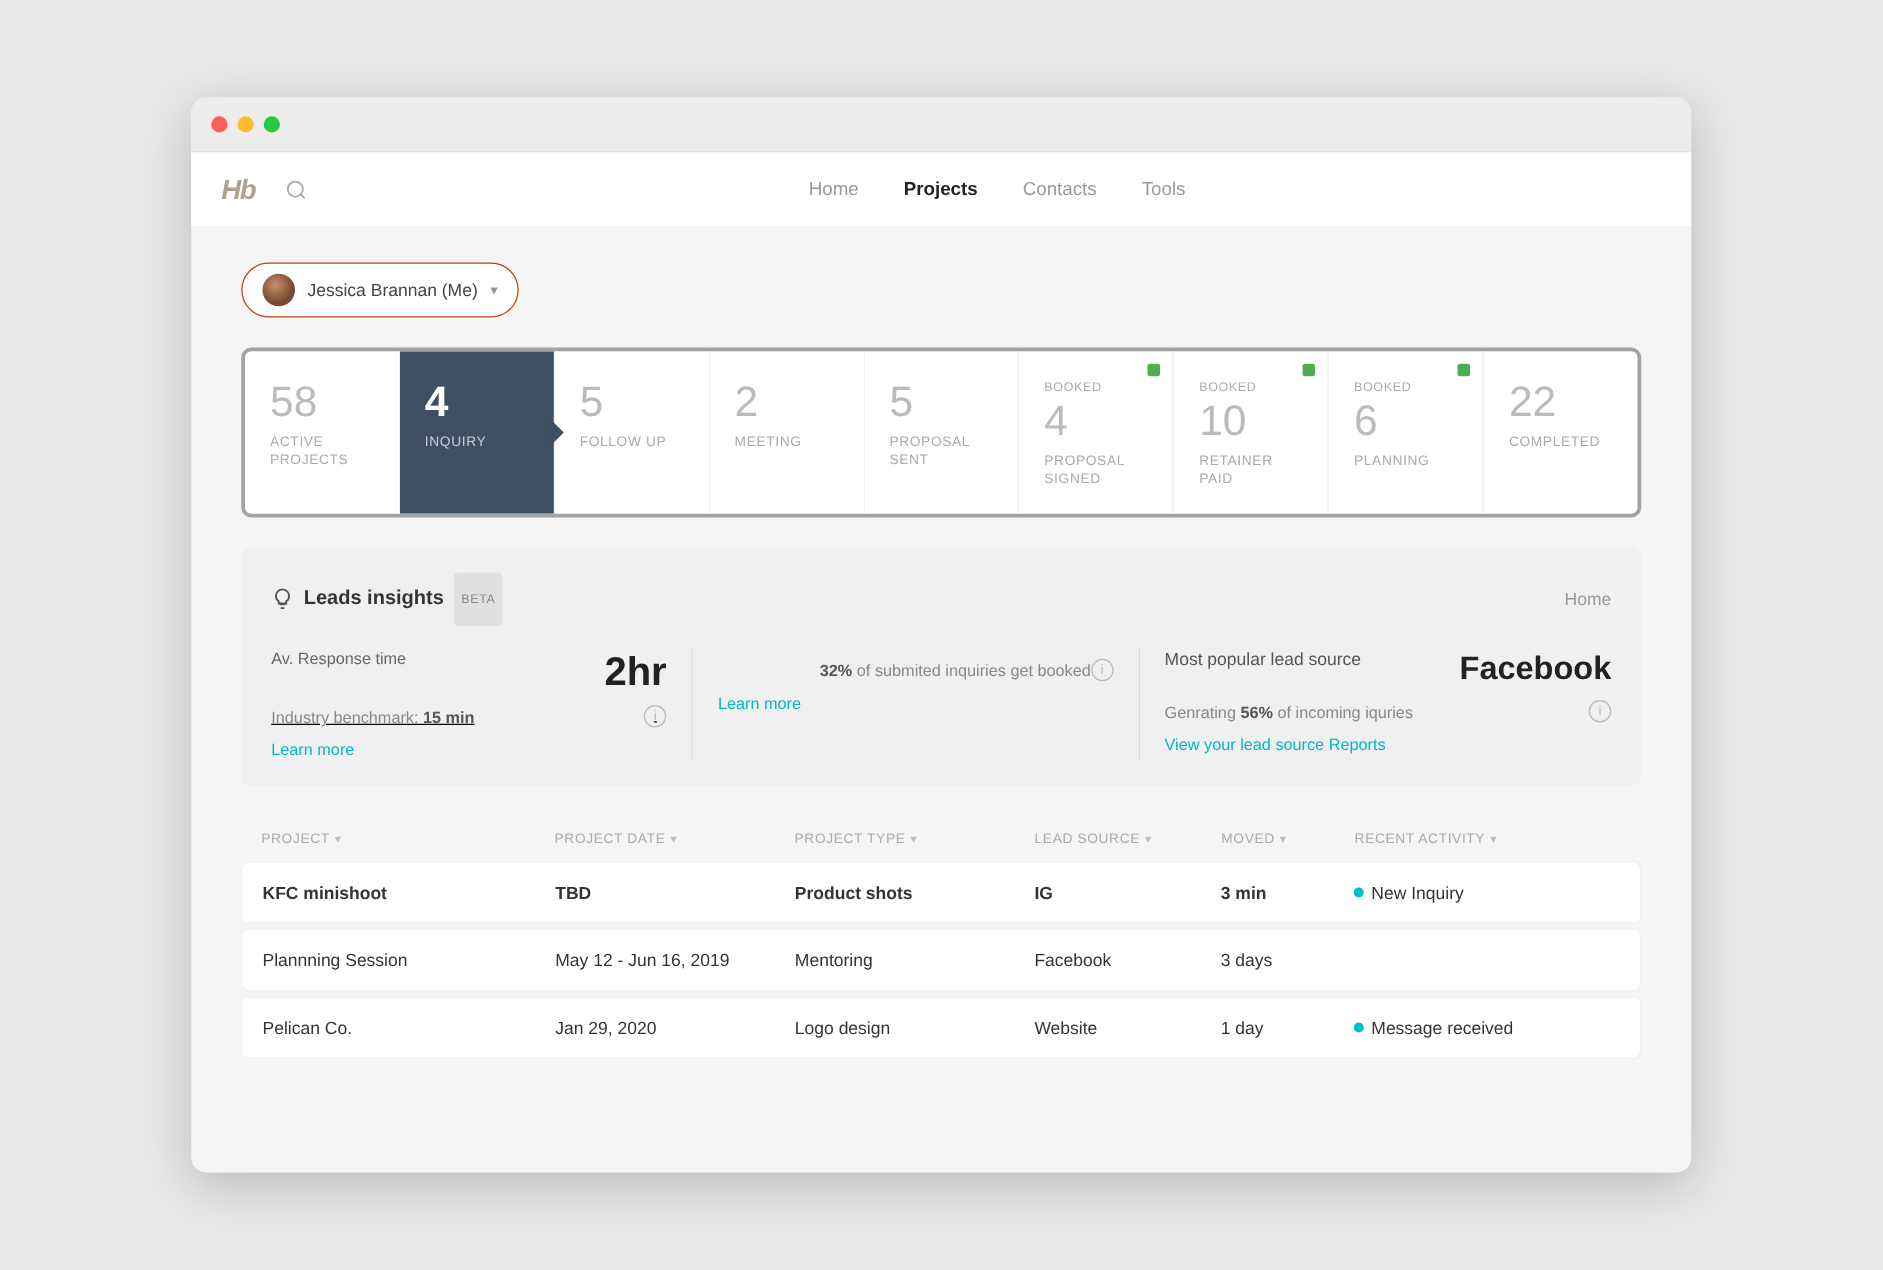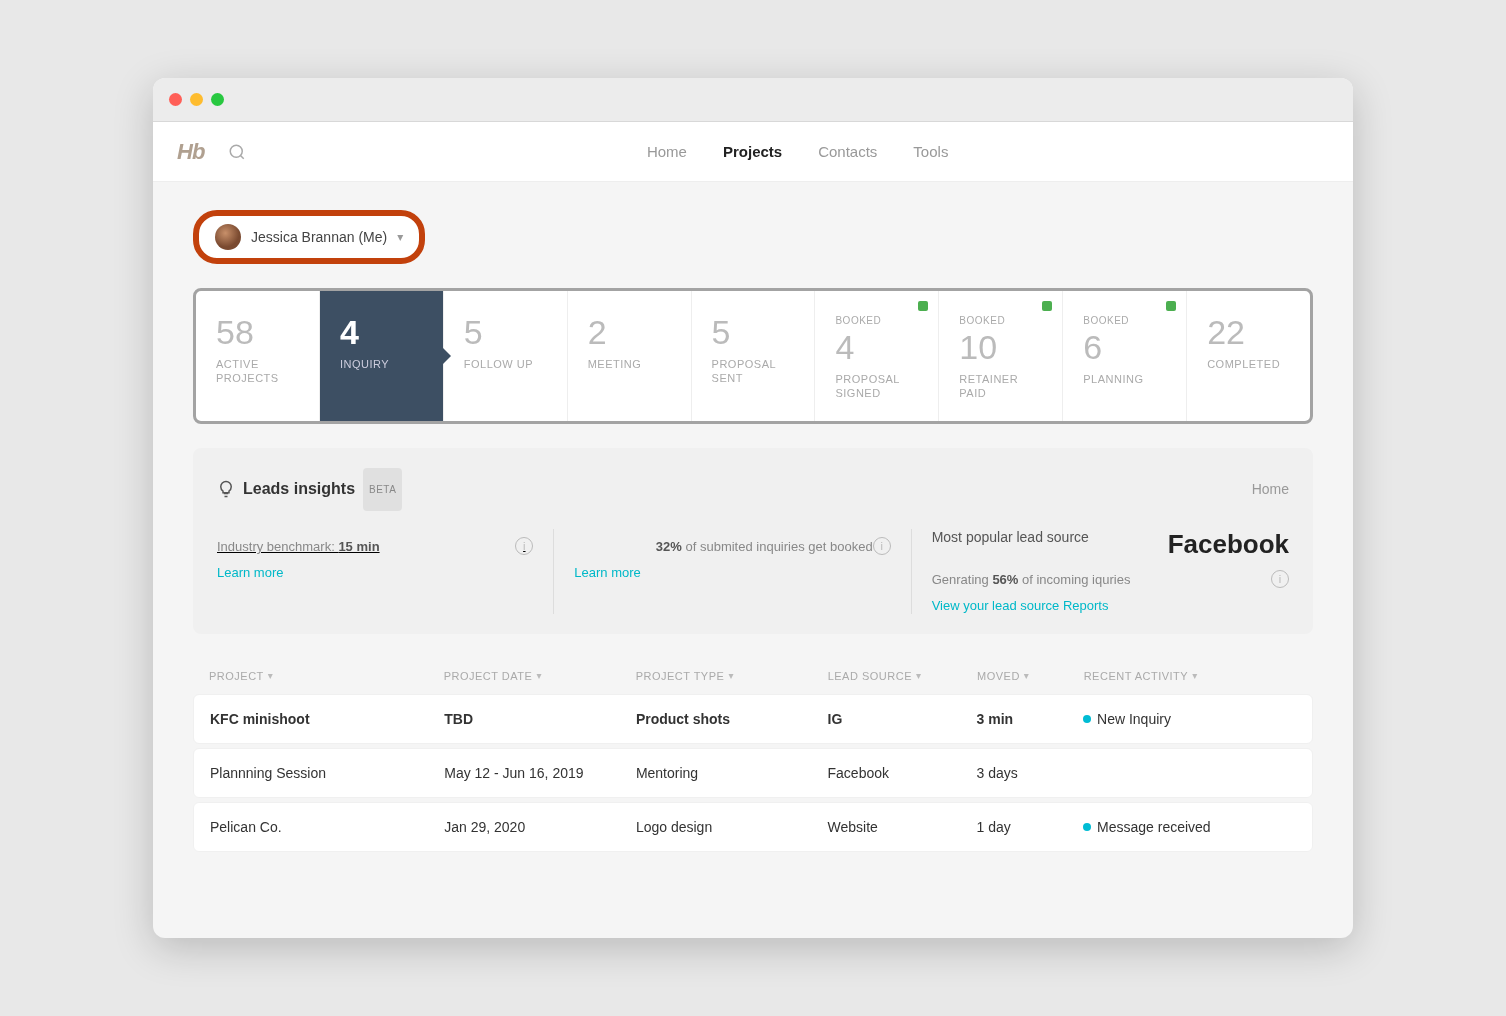--- a/index.html
+++ b/index.html
@@ -115,21 +115,21 @@
     }
 
     .content {
       padding: 28px 40px;
     }
 
     .user-selector {
       display: inline-flex;
       align-items: center;
       gap: 10px;
-      border: 6px solid #c2410c;
+      border: 1px solid #c2410c;
       border-radius: 24px;
       padding: 8px 16px;
       background: #fff;
       cursor: pointer;
       margin-bottom: 24px;
     }
     .user-avatar-sm {
       width: 26px; height: 26px; border-radius: 50%;
       background: radial-gradient(circle at 40% 35%, #c8906a 0%, #7a4a30 60%);
     }
@@ -392,20 +392,26 @@
         <svg width="18" height="18" viewBox="0 0 24 24" fill="none" stroke="#555" stroke-width="2">
           <path d="M9 18h6M10 22h4M12 2a7 7 0 0 1 7 7c0 2.38-1.19 4.47-3 5.74V17H8v-2.26C6.19 13.47 5 11.38 5 9a7 7 0 0 1 7-7z"></path>
         </svg>
         <span class="insights-title">Leads insights</span>
         <span class="beta-badge">BETA</span>
         <span class="close-btn">Home</span>
       </div>
       <div class="insights-grid">
 
         <div class="insight-cell">
+          <div class="insight-row">
+            <div>
+              <div class="insight-label">Av. Response time</div>
+            </div>
+            <div class="insight-value">2hr</div>
+          </div>
           <div style="display:flex;align-items:center;justify-content:space-between;margin-top:6px;text-decoration:underline;">
             <div class="insight-sub">
               Industry benchmark: <strong>15 min</strong>
             </div>
             <div class="info-icon">i</div>
           </div>
           <a class="insight-link">Learn more</a>
         </div>
 
         <div class="insight-cell">

